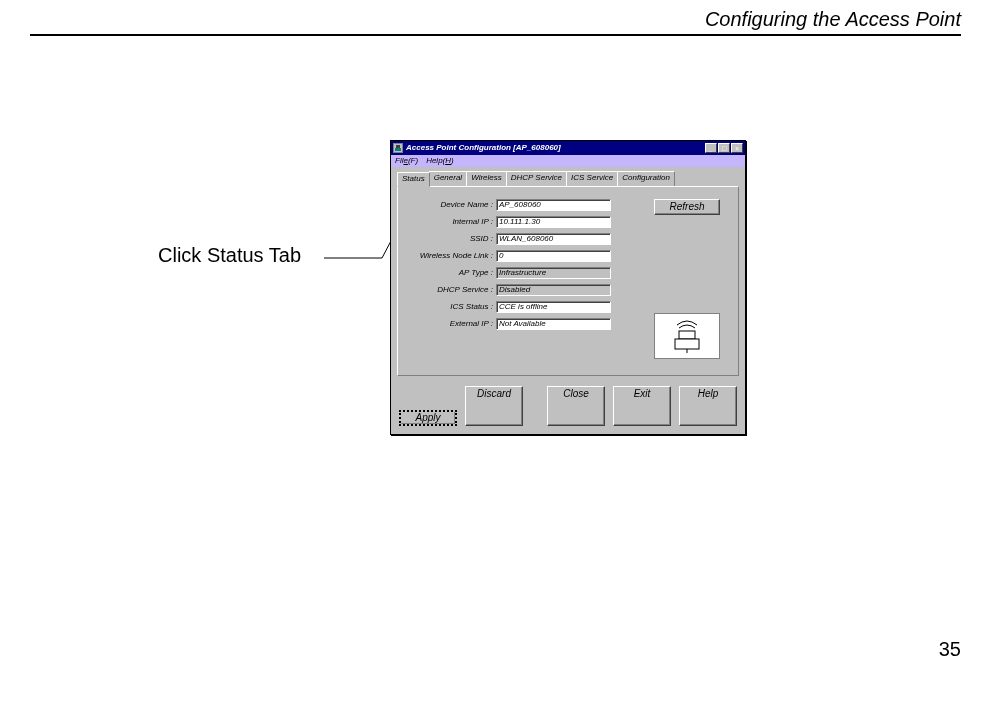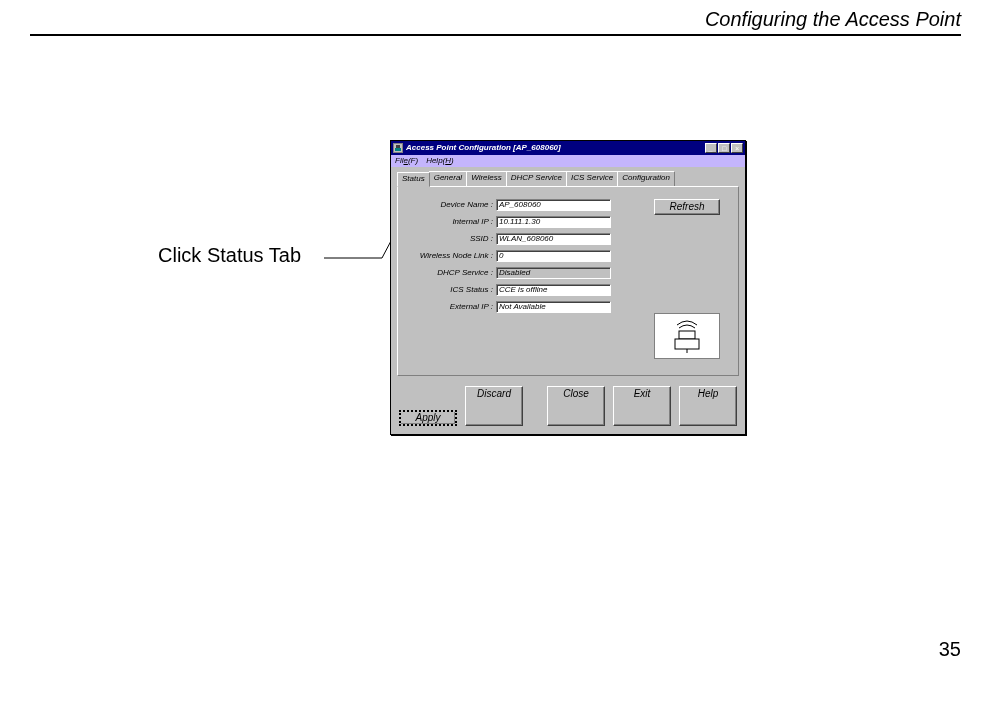--- a/index.html
+++ b/index.html
@@ -242,20 +242,24 @@
     </div>
     <div class="fieldrow">
       <div class="fieldlabel">SSID :</div>
       <div class="fieldinput">WLAN_608060</div>
     </div>
     <div class="fieldrow">
       <div class="fieldlabel">Wireless Node Link :</div>
       <div class="fieldinput">0</div>
     </div>
     <div class="fieldrow">
+      <div class="fieldlabel">AP Type :</div>
+      <div class="fieldinput gray">Infrastructure</div>
+    </div>
+    <div class="fieldrow">
       <div class="fieldlabel">DHCP Service :</div>
       <div class="fieldinput gray">Disabled</div>
     </div>
     <div class="fieldrow">
       <div class="fieldlabel">ICS Status :</div>
       <div class="fieldinput">CCE is offline</div>
     </div>
     <div class="fieldrow">
       <div class="fieldlabel">External IP :</div>
       <div class="fieldinput">Not Available</div>

